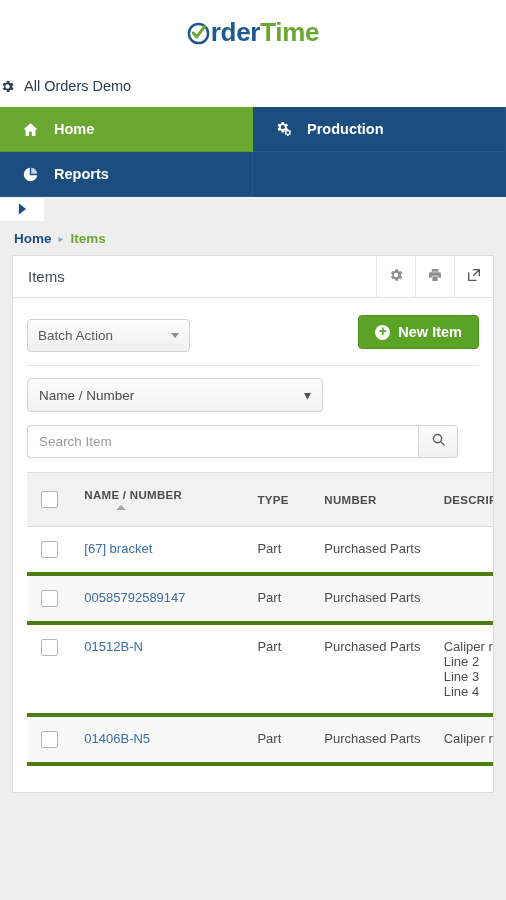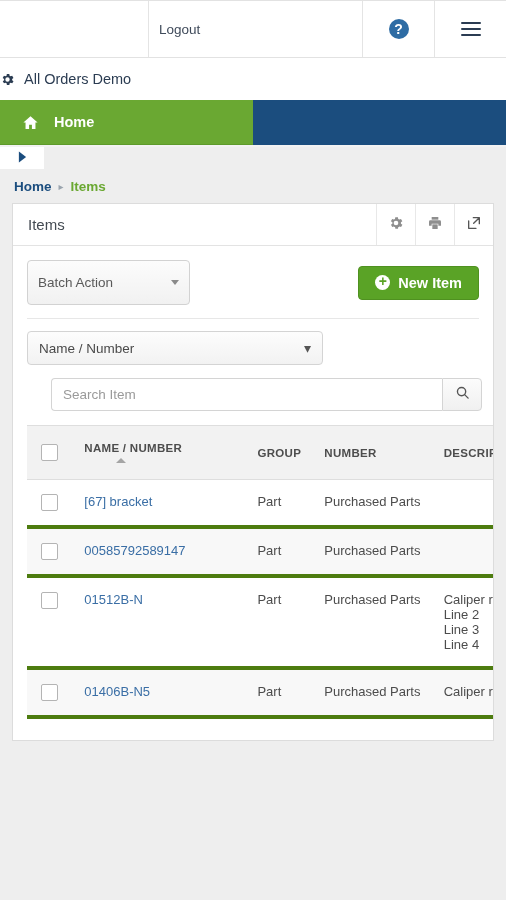--- a/index.html
+++ b/index.html
@@ -99,24 +99,24 @@
   }
   .panel-act {
     width: 39px; display: flex; align-items: center; justify-content: center;
     border-left: 1px solid #e8e8e8;
   }
 
   .panel-body { padding: 14px; }
 
   .row-top { display: flex; align-items: center; justify-content: space-between; }
   .select-box {
-    height: 45px; border: 1px solid #d2d2d2; border-radius: 4px;
+    height: 33px; border: 1px solid #d2d2d2; border-radius: 4px;
     background: linear-gradient(#fcfcfc,#f1f1f1);
     display: flex; align-items: center; padding: 0 10px;
-    color: #5a5a5a; font-size: 13.5px;
+    color: #5a5a5a; font-size: 13.5px; margin-top: 7px;
   }
   .batch-select { width: 163px; justify-content: space-between; }
   .caret-dn { width:0;height:0;border-left:4.5px solid transparent;border-right:4.5px solid transparent;border-top:5px solid #8a8a8a; }
   .btn-new {
     height: 34px; padding: 0 16px; background: #5aa326; border: 1px solid #4f9120;
     border-radius: 4px; color: #fff; font-size: 14.5px; font-weight: bold;
     display: flex; align-items: center; gap: 8px;
   }
   .plus-circ {
     width: 15px; height: 15px; border-radius: 50%; background: #fff; color: #5aa326;
@@ -126,21 +126,21 @@
   .sep-line { height: 1px; background: #e7e7e7; margin: 13px 0 12px 0; }
 
   .field-select {
     width: 296px; height: 34px; border: 1px solid #d4d4d4; border-radius: 4px;
     background: linear-gradient(#fdfdfd,#f2f2f2);
     display: flex; align-items: center; justify-content: space-between;
     padding: 0 11px; color: #4a4a4a; font-size: 13.5px;
   }
   .chev-dn { font-size: 14px; color: #555; line-height: 1; }
 
-  .search-wrap { display: flex; margin-top: 13px; width: 431px; margin-left: 24px; }
+  .search-wrap { display: flex; margin-top: 13px; width: 431px; }
   .search-input {
     flex: 1; height: 33px; border: 1px solid #d4d4d4; border-right: none;
     border-radius: 4px 0 0 4px; padding: 0 11px;
     font-size: 13.5px; color: #4a4a4a; background: #fff;
     font-family: "Liberation Sans", sans-serif; outline: none;
   }
   .search-input::placeholder { color: #9a9a9a; }
   .search-btn {
     width: 40px; height: 33px; border: 1px solid #d4d4d4; border-radius: 0 4px 4px 0;
     background: linear-gradient(#fcfcfc,#f0f0f0);
@@ -173,35 +173,33 @@
     background: #fff; display: block;
   }
   .lnk { color: #3a6ea5; }
   .desc-line { display: block; white-space: nowrap; }
 </style>
 </head>
 <body>
 
 <div class="page">
 
-
-  <div class="util-bar">
-    <div class="util-spacer"></div>
-    <div class="util-logout">Logout</div>
-    <div class="util-btn">
-      <span class="help-circle">?</span>
-    </div>
-    <div class="util-btn">
-      <span class="hamburger">
-        <span></span>
-          <span></span>
-          <span></span>
+  <div class="logo-bar">
+    <div class="logo">
+      <span class="logo-mark">
+        <svg width="23" height="23" viewBox="0 0 24 24">
+          <circle cx="12" cy="12" r="10" fill="none" stroke="#1b5a8c" stroke-width="2.6"></circle>
+          <path d="M6.5 11.5 L10.2 15.6 L18.5 4.5" fill="none" stroke="#6aa832" stroke-width="3.1" stroke-linecap="round" stroke-linejoin="round"></path>
+        </svg>
       </span>
-    </div>
-  </div>
+      <span class="logo-word-order">rder</span>
+      <span class="logo-word-time">Time</span>
+    </div>
+  </div>
+
 
   <div class="company-row">
     <span class="gear-ico">
       <svg width="15" height="15" viewBox="0 0 24 24" fill="#2b3c52">
         <path d="M19.4 13a7.6 7.6 0 0 0 0-2l2.1-1.6-2-3.5-2.5 1a7.6 7.6 0 0 0-1.7-1l-.4-2.6h-4l-.4 2.6a7.6 7.6 0 0 0-1.7 1l-2.5-1-2 3.5L6.6 11a7.6 7.6 0 0 0 0 2l-2.2 1.6 2 3.5 2.5-1c.5.4 1.1.8 1.7 1l.4 2.6h4l.4-2.6c.6-.2 1.2-.6 1.7-1l2.5 1 2-3.5L19.4 13zM12 15.5A3.5 3.5 0 1 1 15.5 12 3.5 3.5 0 0 1 12 15.5z"></path>
       </svg>
     </span>
     <span>All Orders Demo</span>
   </div>
 
@@ -211,22 +209,40 @@
       <span class="nav-ico">
         <svg width="17" height="17" viewBox="0 0 24 24" fill="#ffffff">
             <path d="M12 3 2 12h3v9h5v-6h4v6h5v-9h3z"></path>
           </svg>
       </span>
       <span>Home</span>
     </div>
 
 
 
-
-
+    <div class="nav-tile">
+      <span class="nav-ico">
+        <svg width="18" height="18" viewBox="0 0 24 24" fill="#ffffff">
+          <path d="M15.6 10.4a6 6 0 0 0 0-1.6l1.7-1.3-1.6-2.8-2 .8a6 6 0 0 0-1.4-.8l-.3-2.1H8.8l-.3 2.1a6 6 0 0 0-1.4.8l-2-.8-1.6 2.8 1.7 1.3a6 6 0 0 0 0 1.6l-1.7 1.3 1.6 2.8 2-.8c.4.3.9.6 1.4.8l.3 2.1h3.2l.3-2.1c.5-.2 1-.5 1.4-.8l2 .8 1.6-2.8zM10.4 12.4a2.8 2.8 0 1 1 2.8-2.8 2.8 2.8 0 0 1-2.8 2.8z"></path>
+          <path d="M20.4 17.2a3.7 3.7 0 0 0 0-1l1.1-.8-1-1.8-1.3.5a3.7 3.7 0 0 0-.9-.5l-.2-1.4h-2l-.2 1.4a3.7 3.7 0 0 0-.9.5l-1.3-.5-1 1.8 1.1.8a3.7 3.7 0 0 0 0 1l-1.1.8 1 1.8 1.3-.5c.3.2.6.4.9.5l.2 1.4h2l.2-1.4c.3-.1.6-.3.9-.5l1.3.5 1-1.8zM17.1 18.5a1.8 1.8 0 1 1 1.8-1.8 1.8 1.8 0 0 1-1.8 1.8z"></path>
+        </svg>
+      </span>
+      <span>Production</span>
+    </div>
+
+
+    <div class="nav-tile">
+      <span class="nav-ico">
+        <svg width="17" height="17" viewBox="0 0 24 24" fill="#ffffff">
+          <path d="M11 2.5A9.5 9.5 0 1 0 21.5 13H11z"></path>
+          <path d="M13 2.6V11h8.4A9.5 9.5 0 0 0 13 2.6z" opacity="0.75"></path>
+        </svg>
+      </span>
+      <span>Reports</span>
+    </div>
   </div>
 
   <div class="toggle-row">
     <div class="toggle-btn">
       <span>
         <svg width="9" height="12" viewBox="0 0 10 12">
             <path d="M1 0 L9 6 L1 12 Z" fill="#1b4d7e"></path>
           </svg>
       </span>
     </div>
@@ -307,21 +323,21 @@
         <table>
           <thead>
             <tr>
               <th class="c-chk">
                 <span class="chkbox"></span>
               </th>
               <th class="c-name">
                 <span>NAME / NUMBER</span>
                 <span class="sort-asc"></span>
               </th>
-              <th class="c-type">GROUP</th>
+              <th class="c-type">TYPE</th>
               <th class="c-grp">NUMBER</th>
               <th class="c-desc">DESCRIPTION</th>
             </tr>
           </thead>
           <tbody>
 
             <tr>
               <td class="c-chk">
                 <span class="chkbox"></span>
               </td>

